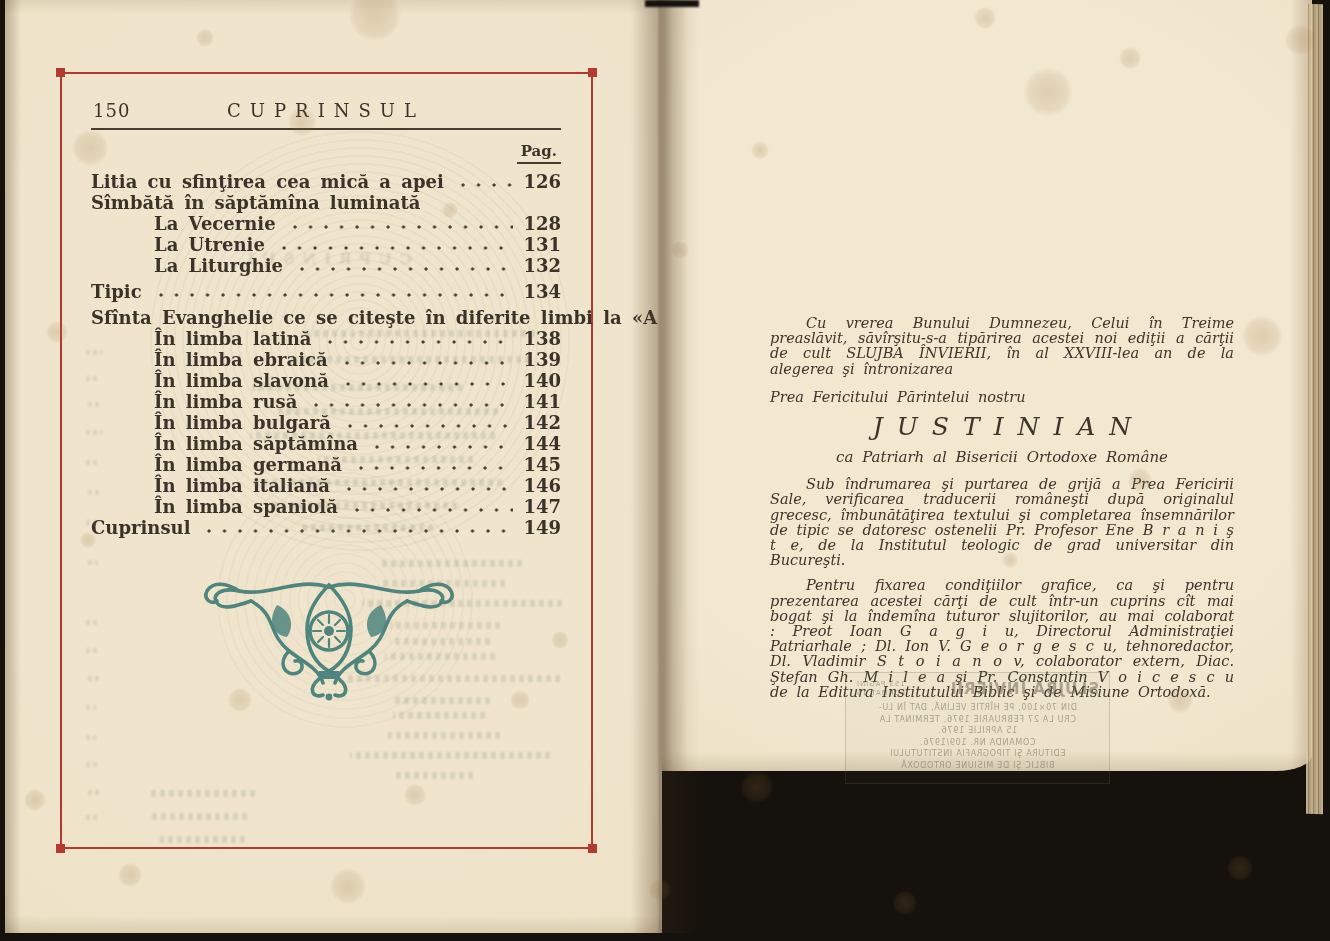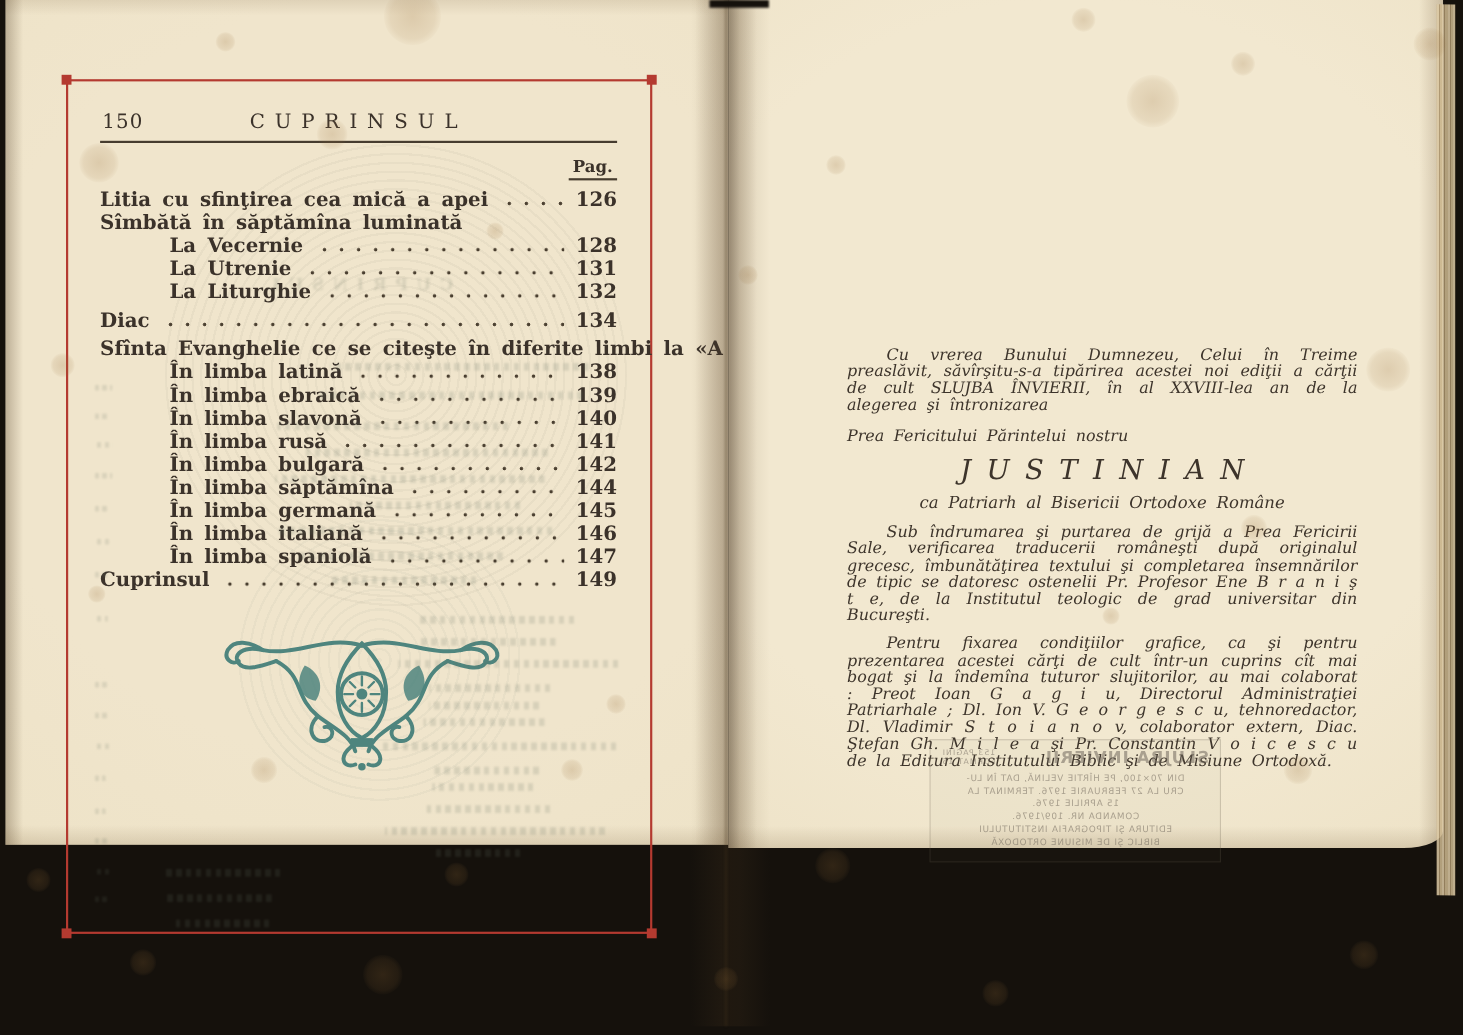--- a/index.html
+++ b/index.html
@@ -9,21 +9,21 @@
     --paper:#eee3c8;
     --backdrop:#15110c;
   }
   html,body{margin:0;padding:0;width:1330px;height:941px;overflow:hidden;}
   body{background:var(--backdrop);font-family:"DejaVu Serif", serif;}
   .scene{position:absolute;inset:0;width:1330px;height:941px;}
 
   
   .page{position:absolute;top:0;}
   .page-left{
-    left:5px;width:657px;height:768px;
+    left:5px;width:657px;height:933px;
     background:
       linear-gradient(90deg, rgba(70,50,25,.30) 0, rgba(70,50,25,0) 16px),
       linear-gradient(270deg, rgba(85,62,35,.28) 0, rgba(85,62,35,0) 30px),
       linear-gradient(0deg, rgba(120,95,60,.18) 0, rgba(120,95,60,0) 18px),
       linear-gradient(180deg, rgba(120,95,60,.14) 0, rgba(120,95,60,0) 14px),
       radial-gradient(115% 90% at 52% 45%, #f0e5cc 50%, var(--paper) 72%, #dccaa4 100%);
   }
   .page-right{
     left:662px;width:650px;height:771px;
     border-bottom-right-radius:36px 16px;
@@ -142,21 +142,21 @@
             <span class="toc-label ind1">La Utrenie</span>
             <span class="toc-dots"></span>
             <span class="toc-page">131</span>
           </div>
           <div class="toc-row">
             <span class="toc-label ind1">La Liturghie</span>
             <span class="toc-dots"></span>
             <span class="toc-page">132</span>
           </div>
           <div class="toc-row gap">
-            <span class="toc-label">Diac</span>
+            <span class="toc-label">Tipic</span>
             <span class="toc-dots"></span>
             <span class="toc-page">134</span>
           </div>
           <div class="toc-row gap">
             <span class="toc-label">Sfînta Evanghelie ce se citeşte în diferite limbi la «A doua Înviere»</span>
           </div>
           <div class="toc-row">
             <span class="toc-label ind1">În limba latină</span>
             <span class="toc-dots"></span>
             <span class="toc-page">138</span>

